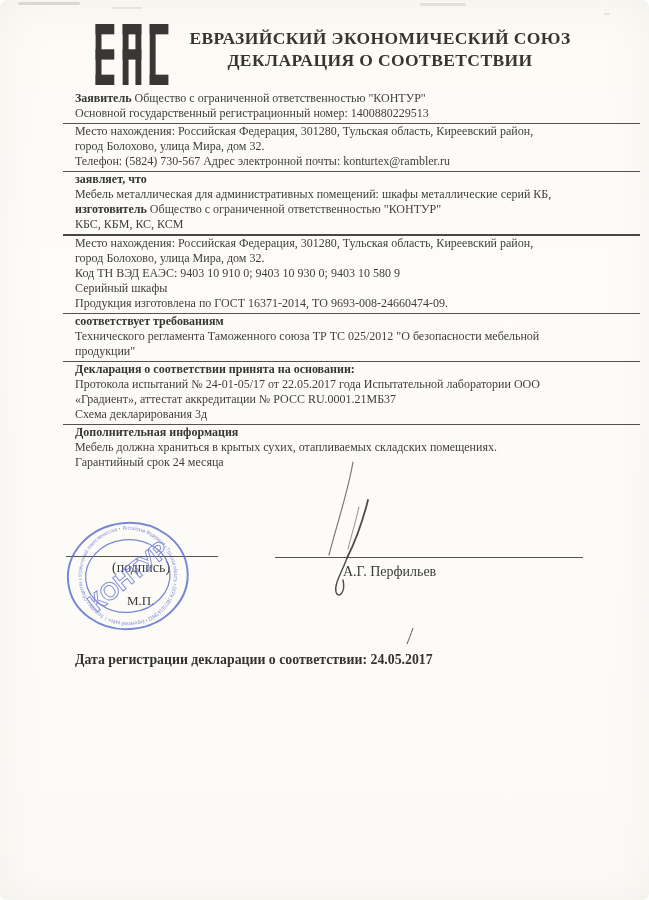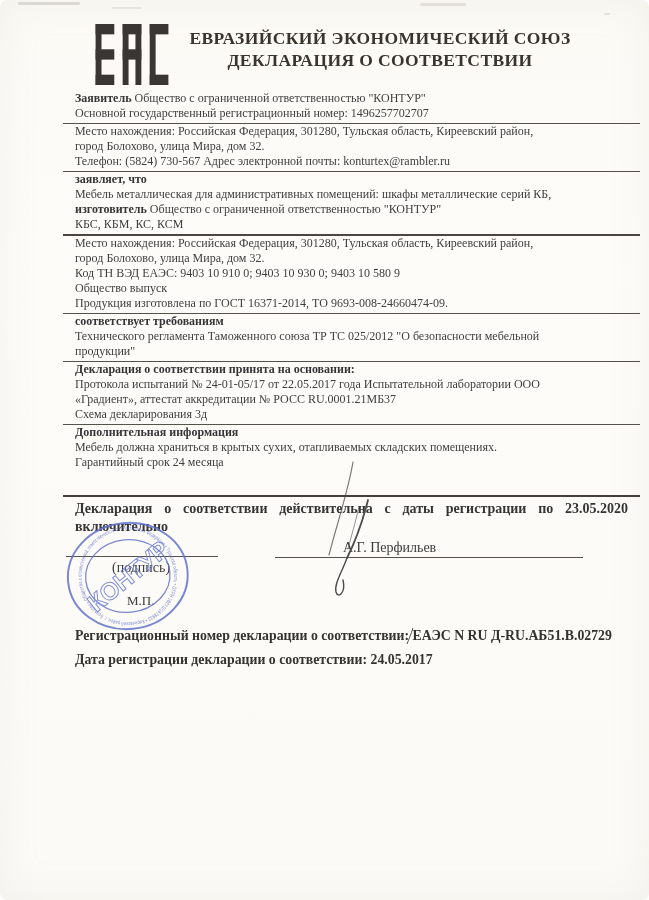--- a/index.html
+++ b/index.html
@@ -43,21 +43,21 @@
   }
   .validity .l1{padding:4px 12px 0 12px;text-align:justify;text-align-last:justify;}
   .validity .l2{padding:2px 12px 0 12px;}
 
   
   .sigline{position:absolute;height:1.4px;background:#56524d;}
   .sigleft{left:66px;top:556px;width:152px;}
   .sigright{left:275px;top:557px;width:308px;}
   .podpis{position:absolute;left:112px;top:560px;font-size:14px;color:#3c3c3c;}
   .mp{position:absolute;left:127px;top:593px;font-size:13px;color:#3c3c3c;}
-  .signee{position:absolute;left:343px;top:540px;font-size:14px;color:#3c3c3c;}
+  .signee{position:absolute;left:343px;top:564px;font-size:14px;color:#3c3c3c;}
 
   .stamp{position:absolute;left:64px;top:519px;transform:rotate(-6deg);opacity:.85;}
   .signature-svg{position:absolute;left:296px;top:452px;}
   .penmark{position:absolute;left:404px;top:627px;}
 
   
   .reg{position:absolute;left:75px;font-weight:bold;font-size:13.8px;color:#34332f;white-space:nowrap;}
   .reg1{top:628px;}
   .reg2{top:652px;}
 </style>
@@ -92,49 +92,45 @@
     </svg>
   </div>
 
   <div class="title">
     <div>ЕВРАЗИЙСКИЙ  ЭКОНОМИЧЕСКИЙ СОЮЗ</div>
     <div>ДЕКЛАРАЦИЯ О СООТВЕТСТВИИ</div>
   </div>
 
   <div class="rows">
     <div class="ln"><b class="lbl">Заявитель</b><span> Общество с ограниченной ответственностью "КОНТУР"</span></div>
-    <div class="ln hr"><span>Основной государственный регистрационный номер: 1496257702707</span></div>
+    <div class="ln hr"><span>Основной государственный регистрационный номер: 1400880229513</span></div>
     <div class="ln"><span>Место нахождения: Российская Федерация, 301280,  Тульская область, Киреевский район,</span></div>
     <div class="ln"><span>город Болохово, улица Мира, дом 32.</span></div>
     <div class="ln hr"><span>Телефон: (5824) 730-567 Адрес электронной почты: konturtex@rambler.ru</span></div>
     <div class="ln"><b class="lbl">заявляет, что</b></div>
     <div class="ln"><span>Мебель металлическая для административных помещений: шкафы металлические серий КБ,</span></div>
     <div class="ln"><b class="lbl">изготовитель</b><span> Общество с ограниченной ответственностью "КОНТУР"</span></div>
     <div class="ln hr2"><span>КБС, КБМ, КС, КСМ</span></div>
     <div class="ln"><span>Место нахождения: Российская Федерация, 301280,  Тульская область, Киреевский район,</span></div>
     <div class="ln"><span>город Болохово, улица Мира, дом 32.</span></div>
     <div class="ln"><span>Код ТН ВЭД ЕАЭС: 9403 10 910 0;  9403 10 930 0; 9403 10 580 9</span></div>
-    <div class="ln"><span>Общество выпуск</span></div>
+    <div class="ln"><span>Серийный шкафы</span></div>
     <div class="ln hr"><span>Продукция изготовлена по ГОСТ 16371-2014, ТО 9693-008-24660474-09.</span></div>
     <div class="ln"><b class="lbl">соответствует требованиям</b></div>
     <div class="ln"><span>Технического регламента Таможенного союза  ТР ТС  025/2012 "О безопасности мебельной</span></div>
     <div class="ln hr"><span>продукции"</span></div>
     <div class="ln"><b class="lbl">Декларация о соответствии принята на основании:</b></div>
     <div class="ln"><span>Протокола испытаний № 24-01-05/17 от 22.05.2017 года Испытательной лаборатории  ООО</span></div>
     <div class="ln"><span>«Градиент», аттестат аккредитации № РОСС RU.0001.21МБ37</span></div>
     <div class="ln hr"><span>Схема декларирования 3д</span></div>
     <div class="ln"><b class="lbl">Дополнительная информация</b></div>
     <div class="ln"><span>Мебель должна храниться в крытых сухих, отапливаемых складских помещениях.</span></div>
     <div class="ln"><span>Гарантийный срок 24 месяца</span></div>
   </div>
 
-  <div class="validity">
-    <div class="l1">Декларация о соответствии действительна с даты регистрации по 23.05.2020</div>
-    <div class="l2">включительно</div>
-  </div>
 
   <div class="sigline sigleft"></div>
   <div class="sigline sigright"></div>
   <div class="podpis">(подпись)</div>
   <div class="mp">М.П.</div>
   <div class="signee">А.Г. Перфильев</div>
 
   <div class="stamp">
     <svg width="128" height="114" viewBox="0 0 130 116">
       <ellipse cx="65" cy="58" rx="61" ry="54" fill="none" stroke="#6273cc" stroke-width="2"></ellipse>
@@ -159,16 +155,15 @@
       </g>
     </svg>
   </div>
 
   <div class="penmark">
     <svg width="14" height="18" viewBox="0 0 14 18">
       <path d="M9,1 C7,7 5,12 3,17" fill="none" stroke="#555" stroke-width="1"></path>
     </svg>
   </div>
 
-  <div class="reg reg1">Регистрационный номер декларации о соответствии: ЕАЭС N RU Д-RU.АБ51.В.02729</div>
   <div class="reg reg2">Дата регистрации декларации о соответствии: 24.05.2017</div>
 
 </div>
 
 </body></html>

